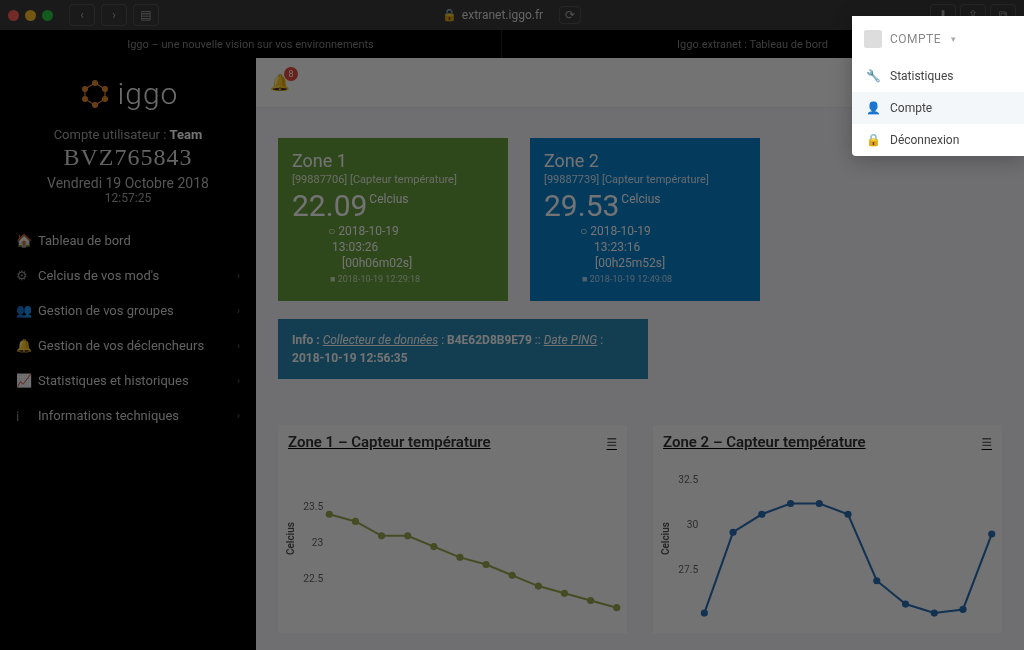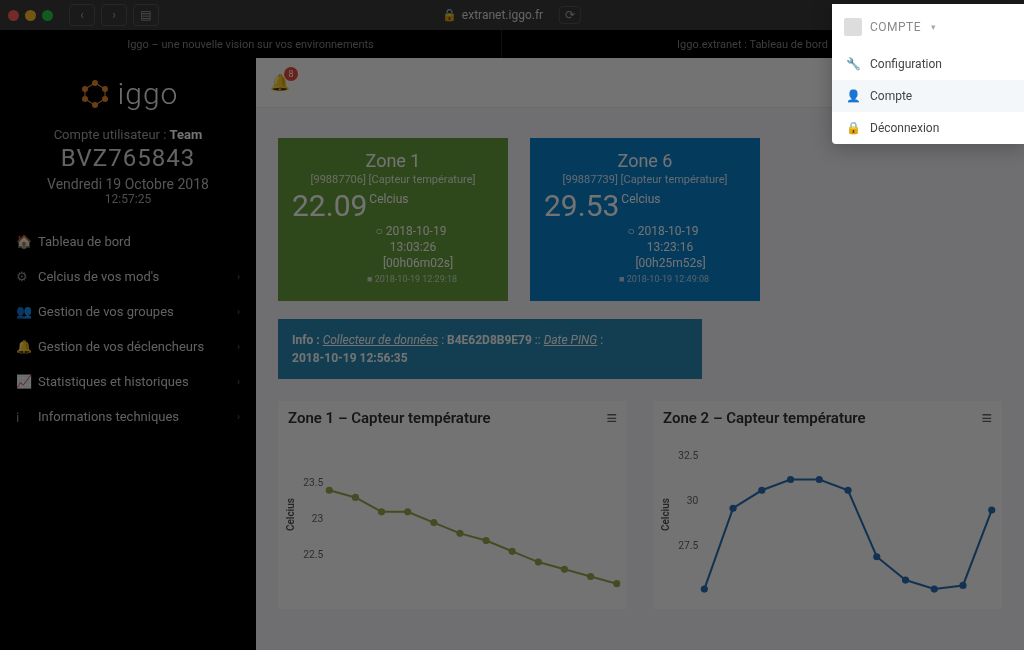--- a/index.html
+++ b/index.html
@@ -17,56 +17,56 @@
   .tabs { height:28px; background:#000; display:flex; color:#888; font-size:11px; }
   .tabs .tab { flex:1; display:flex; align-items:center; justify-content:center; border-right:1px solid #222; }
   .tabs .plus { width:20px; display:flex; align-items:center; justify-content:center; color:#666; }
   
   .app { display:flex; height:600px; }
   .sidebar { width:256px; background:#000; color:#a7a7a7; padding-top:8px; }
   .logo { display:flex; align-items:center; justify-content:center; margin:10px 0 16px; }
   .logo svg { margin-right:6px; }
   .logo-text { color:#f0f0f0; font-size:30px; letter-spacing:1px; font-weight:300; }
   .acct { text-align:center; font-size:13px; color:#a7a7a7; }
-  .acct .code { font-size:24px; color:#dcdcdc; margin:2px 0; letter-spacing:1px; }
+  .acct .code { font-size:24px; color:#dcdcdc; margin:2px 0; letter-spacing:1px;font-family:Liberation Serif, serif; }
   .acct .date { font-size:14px; color:#bdbdbd; margin-top:4px; }
   .acct .time { font-size:12px; color:#aaa; }
   .menu { margin-top:18px; }
   .menu-item { display:flex; align-items:center; height:35px; padding:0 16px; font-size:13px; color:#d7d7d7; cursor:pointer; }
   .menu-item .mi-icon { width:22px; color:#999; }
   .menu-item .chev { margin-left:auto; color:#666; font-size:10px; }
   
   .main { flex:1; background:#f5f7fa; position:relative; overflow:hidden; }
   .topbar { height:50px; display:flex; align-items:center; padding:0 14px; background:#fff; border-bottom:1px solid #eee; }
   .bell { position:relative; color:#aaa; font-size:16px; }
   .bell .badge { position:absolute; top:-6px; right:-8px; background:#e74c3c; color:#fff; width:14px; height:14px; border-radius:50%; font-size:9px; display:flex; align-items:center; justify-content:center; }
   .content { padding:30px 22px; }
   .cards { display:flex; gap:22px; }
-  .card { width:230px; height:163px; color:#fff; padding:12px 14px;text-align:center; }
+  .card { width:230px; height:163px; color:#fff; padding:12px 14px; }
   .card.zone1 { background:#689f3d; }
   .card.zone2 { background:#0b80cb; }
   .card h3 { font-size:18px; font-weight:400; margin-bottom:2px; }
   .card .sub { font-size:11px; opacity:.85; }
   .card .val { font-size:30px; font-weight:400; display:flex; align-items:flex-start; margin-top:2px; }
   .card .val .unit { font-size:12px; margin-top:4px; margin-left:2px; }
   .card .tiny { font-size:9px; opacity:.7; margin-left:38px; margin-top:2px; }
   .card .tiny::before { content:"■ "; }
-  .info { margin-top:18px; background:#2b8ab4; color:#fff; padding:12px 14px; width:424px; font-size:12px; line-height:1.5; }
+  .info { margin-top:18px; background:#2b8ab4; color:#fff; padding:12px 14px; width:370px; font-size:12px; line-height:1.5; }
   .info a { color:#fff; text-decoration:underline; font-style:italic; }
-  .charts { display:flex; gap:26px; margin-top:22px; }
+  .charts { display:flex; gap:26px; margin-top:46px;text-decoration:underline; }
   .chart { flex:1; background:#fff; }
   .chart-head { display:flex; align-items:center; padding:6px 10px 0; }
   .chart-head h4 { font-size:15px; font-weight:600; color:#333; }
   .chart-head .menu-icon { margin-left:auto; color:#666; font-size:18px; }
   .chart-body { height:180px; position:relative; }
   .ylabel { position:absolute; left:-4px; top:50%; transform:rotate(-90deg) translateX(30%); font-size:10px; color:#555; font-weight:600; }
   .chart-svg { width:100%; height:100%; }
   .tick { font-size:10px; fill:#666; }
   
-  .acct-dd { position:absolute; top:4px; right:0; width:192px; background:#fff; box-shadow:0 4px 20px rgba(0,0,0,.25); z-index:100; border-radius:0 0 0 4px; }
+  .acct-dd { position:absolute; top:16px; right:0; width:172px; background:#fff; box-shadow:0 4px 20px rgba(0,0,0,.25); z-index:100; border-radius:0 0 0 4px; }
   .acct-dd .hdr { display:flex; align-items:center; padding:14px 12px 12px; gap:8px; cursor:pointer; }
   .acct-dd .hdr .av { width:18px; height:18px; background:#ddd; border-radius:2px; }
   .acct-dd .hdr .lbl { font-size:12px; color:#888; letter-spacing:.5px; }
   .acct-dd .hdr .cv { color:#aaa; font-size:9px; margin-left:2px; }
   .acct-dd .opt { display:flex; align-items:center; gap:10px; padding:9px 14px; font-size:12px; color:#444; cursor:pointer; }
   .acct-dd .opt.hl { background:#f4f7fa; }
   .acct-dd .opt .oi { width:14px; color:#888; }
   
   .dim { position:fixed; inset:0; background:rgba(0,0,0,.55); z-index:50; pointer-events:none; }
 </style>
@@ -183,21 +183,21 @@
               <span class="unit">Celcius</span>
             </div>
     <div style="font-size:12px;margin-left:36px;line-height:1.35">
       <div>○ 2018-10-19</div>
       <div style="margin-left:4px">13:03:26</div>
       <div style="margin-left:14px">[00h06m02s]</div>
     </div>
     <div class="tiny">2018-10-19 12:29:18</div>
           </div>
           <div class="card zone2">
-            <h3>Zone 6</h3>
+            <h3>Zone 2</h3>
     <div class="sub">[99887739] [Capteur température]</div>
     <div class="val">
               <span>29.53</span>
               <span class="unit">Celcius</span>
             </div>
     <div style="font-size:12px;margin-left:36px;line-height:1.35">
       <div>○ 2018-10-19</div>
       <div style="margin-left:14px">13:23:16</div>
       <div style="margin-left:15px">[00h25m52s]</div>
     </div>
@@ -280,21 +280,21 @@
 
 <div class="acct-dd">
   <div class="hdr">
     <div class="av"></div>
     <span class="lbl">COMPTE</span>
     <span class="cv">▾</span>
   </div>
   <div id="dd-items">
       <div class="opt">
         <span class="oi">🔧</span>
-        <span>Configuration</span>
+        <span>Statistiques</span>
       </div>
       <div class="opt hl">
         <span class="oi">👤</span>
         <span>Compte</span>
       </div>
       <div class="opt">
         <span class="oi">🔒</span>
         <span>Déconnexion</span>
       </div>
     </div>

